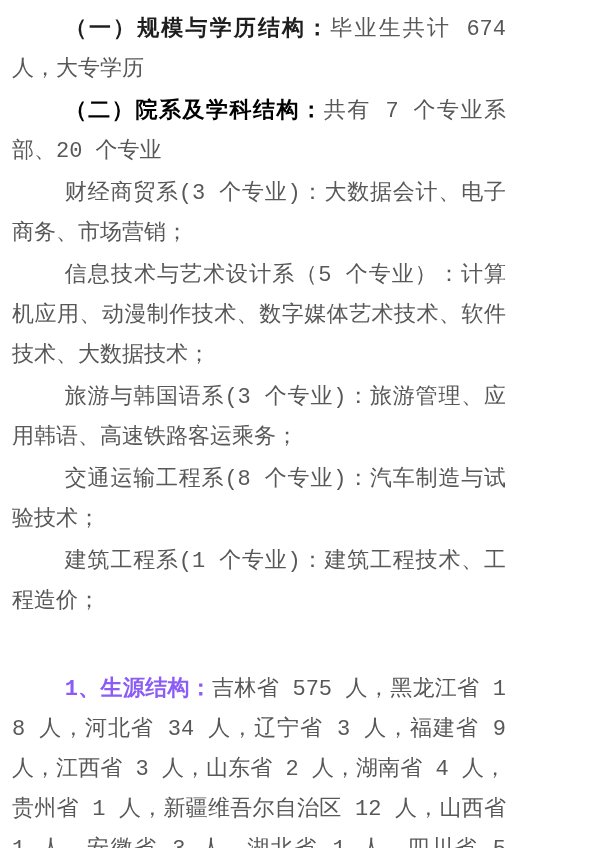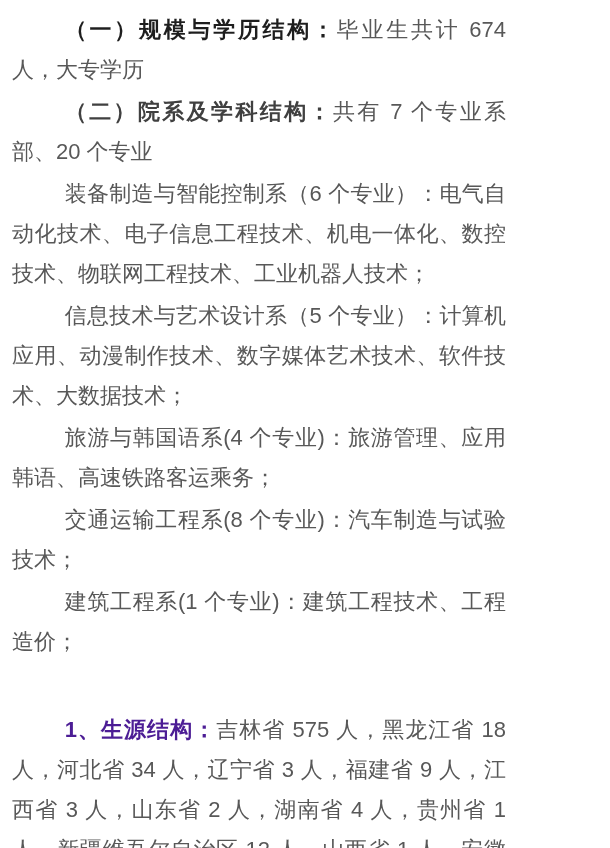--- a/index.html
+++ b/index.html
@@ -8,21 +8,21 @@
     background: #ffffff;
   }
   .page {
     position: relative;
     width: 516px;
     height: 848px;
     box-sizing: border-box;
     background: #ffffff;
     padding: 10px 10px 0 12px;
     overflow: hidden;
-    font-family: Liberation Sans, sans-serif;
+    font-family: Liberation Mono, monospace;
     font-size: 22px;
     line-height: 40px;
     color: #585858;
   }
   .para {
     margin: 0 0 2px 0;
     text-align: justify;
     text-justify: inter-character;
     text-indent: 2.4em;
     word-break: break-all;
@@ -37,21 +37,21 @@
   .body-text {
     color: inherit;
   }
 </style>
 </head>
 <body>
 
 <div class="page" style="background: rgb(255, 255, 255); color: rgb(88, 88, 88);">
   <div id="doc-body">
       <p class="para"><span class="lead" style="color: rgb(30, 30, 30);">（一）规模与学历结构：</span><span class="body-text">毕业生共计 674 人，大专学历</span></p>
-      <p class="para"><span class="lead" style="color: #404040;">（二）院系及学科结构：</span><span class="body-text">共有 7 个专业系部、20 个专业</span></p>
-      <p class="para"><span class="body-text">装备制造与智能控制系（6 个专业）：电气自动化技术、电子信息工程技术、机电一体化、数控技术、物联网工程技术、工业机器人技术；</span></p>
+      <p class="para"><span class="lead" style="color: #000000;">（二）院系及学科结构：</span><span class="body-text">共有 7 个专业系部、20 个专业</span></p>
+      <p class="para"><span class="body-text">财经商贸系(3 个专业)：大数据会计、电子商务、市场营销；</span></p>
       <p class="para"><span class="body-text">信息技术与艺术设计系（5 个专业）：计算机应用、动漫制作技术、数字媒体艺术技术、软件技术、大数据技术；</span></p>
-      <p class="para"><span class="body-text">旅游与韩国语系(4 个专业)：旅游管理、应用韩语、高速铁路客运乘务；</span></p>
+      <p class="para"><span class="body-text">旅游与韩国语系(3 个专业)：旅游管理、应用韩语、高速铁路客运乘务；</span></p>
       <p class="para"><span class="body-text">交通运输工程系(8 个专业)：汽车制造与试验技术；</span></p>
       <p class="para"><span class="body-text">建筑工程系(1 个专业)：建筑工程技术、工程造价；</span></p>
-      <p class="para gap-before"><span class="lead" style="color: #4c1d95;">1、生源结构：</span><span class="body-text">吉林省 575 人，黑龙江省 18 人，河北省 34 人，辽宁省 3 人，福建省 9 人，江西省 3 人，山东省 2 人，湖南省 4 人，贵州省 1 人，新疆维吾尔自治区 12 人，山西省 1 人，安徽省 3 人，湖北省 1 人，四川省 5 人，西藏自治区 3 人</span></p>
+      <p class="para gap-before"><span class="lead" style="color: #8b5cf6;">1、生源结构：</span><span class="body-text">吉林省 575 人，黑龙江省 18 人，河北省 34 人，辽宁省 3 人，福建省 9 人，江西省 3 人，山东省 2 人，湖南省 4 人，贵州省 1 人，新疆维吾尔自治区 12 人，山西省 1 人，安徽省 3 人，湖北省 1 人，四川省 5 人，西藏自治区 3 人</span></p>
     </div>
 </div>
 
 </body></html>

